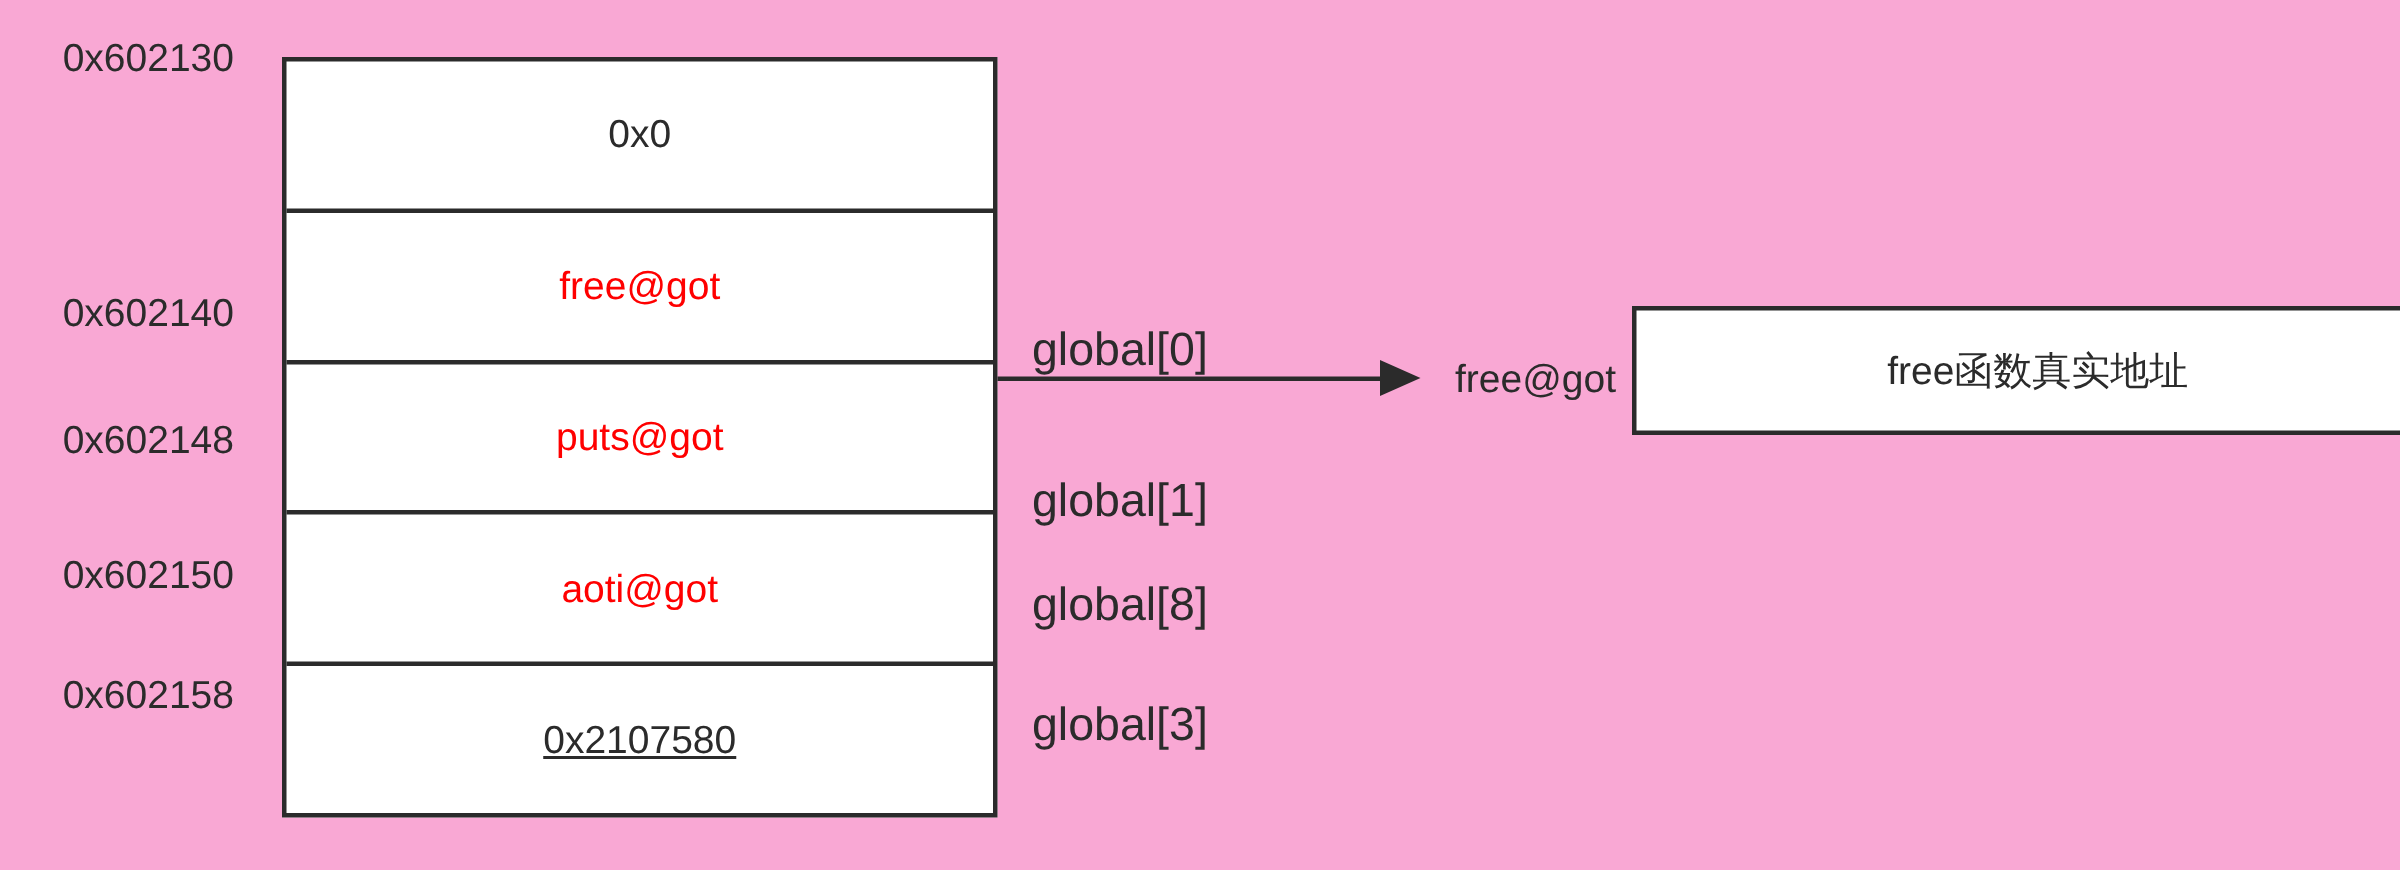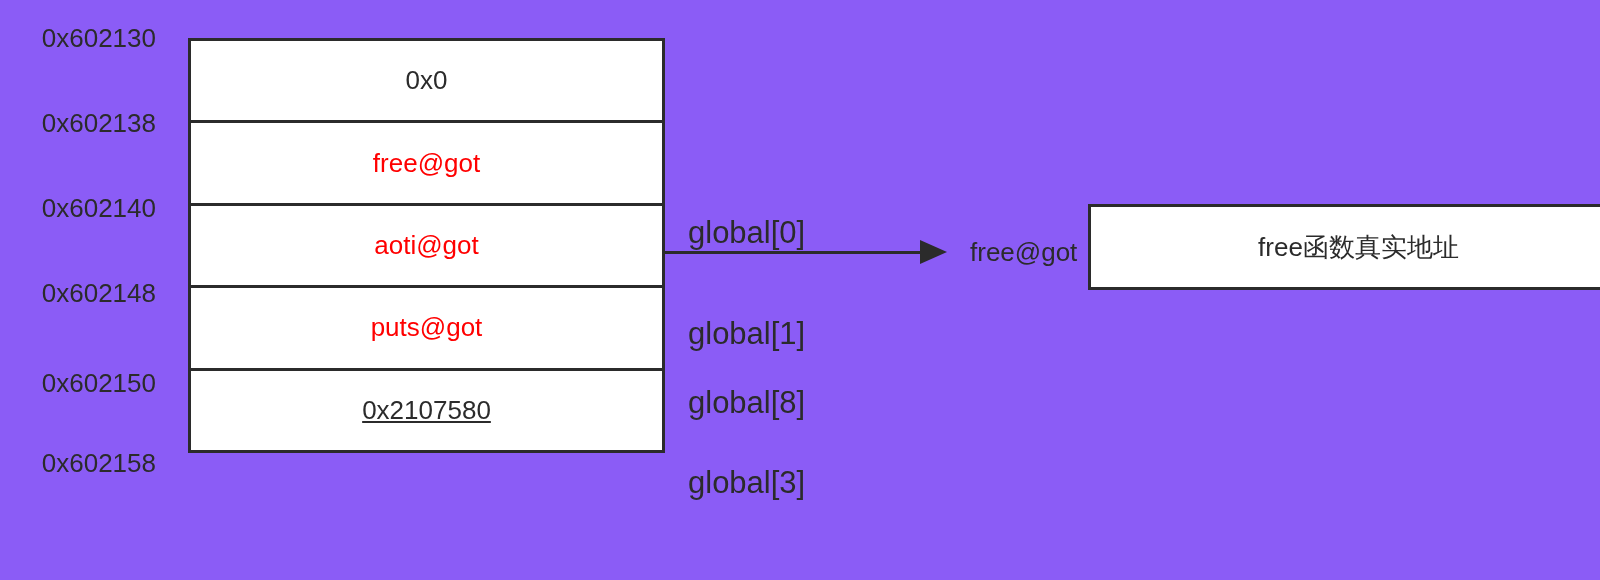--- a/index.html
+++ b/index.html
@@ -5,31 +5,31 @@
   html, body { margin: 0; padding: 0; }
   body {
     background: #ffffff;
     font-family: "Liberation Sans", "DejaVu Sans", sans-serif;
     color: #2b2b2b;
   }
   .canvas {
     position: relative;
     width: 1600px;
     height: 580px;
-    background: #8b5cf6;
+    background: #f9a8d4;
     overflow: hidden;
   }
 
   
   .memory-box {
     position: absolute;
     left: 188px;
     top: 38px;
     width: 477px;
-    height: 415px;
+    height: 507px;
     border: 3px solid #2b2b2b;
     box-sizing: border-box;
     display: flex;
     flex-direction: column;
     background: #ffffff;
   }
   .mem-row {
     flex: 1;
     display: flex;
     align-items: center;
@@ -115,31 +115,30 @@
     background: #ffffff;
     white-space: nowrap;
   }
 </style>
 </head>
 <body>
 
 <div class="canvas">
 
   <div class="addr addr-0">0x602130</div>
-  <div class="addr addr-1">0x602138</div>
   <div class="addr addr-2">0x602140</div>
   <div class="addr addr-3">0x602148</div>
   <div class="addr addr-4">0x602150</div>
   <div class="addr addr-5">0x602158</div>
 
   <div class="memory-box">
     <div class="mem-row">0x0</div>
     <div class="mem-row red">free@got</div>
+    <div class="mem-row red">puts@got</div>
     <div class="mem-row red">aoti@got</div>
-    <div class="mem-row red">puts@got</div>
     <div class="mem-row">0x2107580</div>
   </div>
 
   <div class="global-label global-0">global[0]</div>
   <div class="global-label global-1">global[1]</div>
   <div class="global-label global-2">global[8]</div>
   <div class="global-label global-3">global[3]</div>
 
   <div>
     <div class="arrow-shaft"></div>

